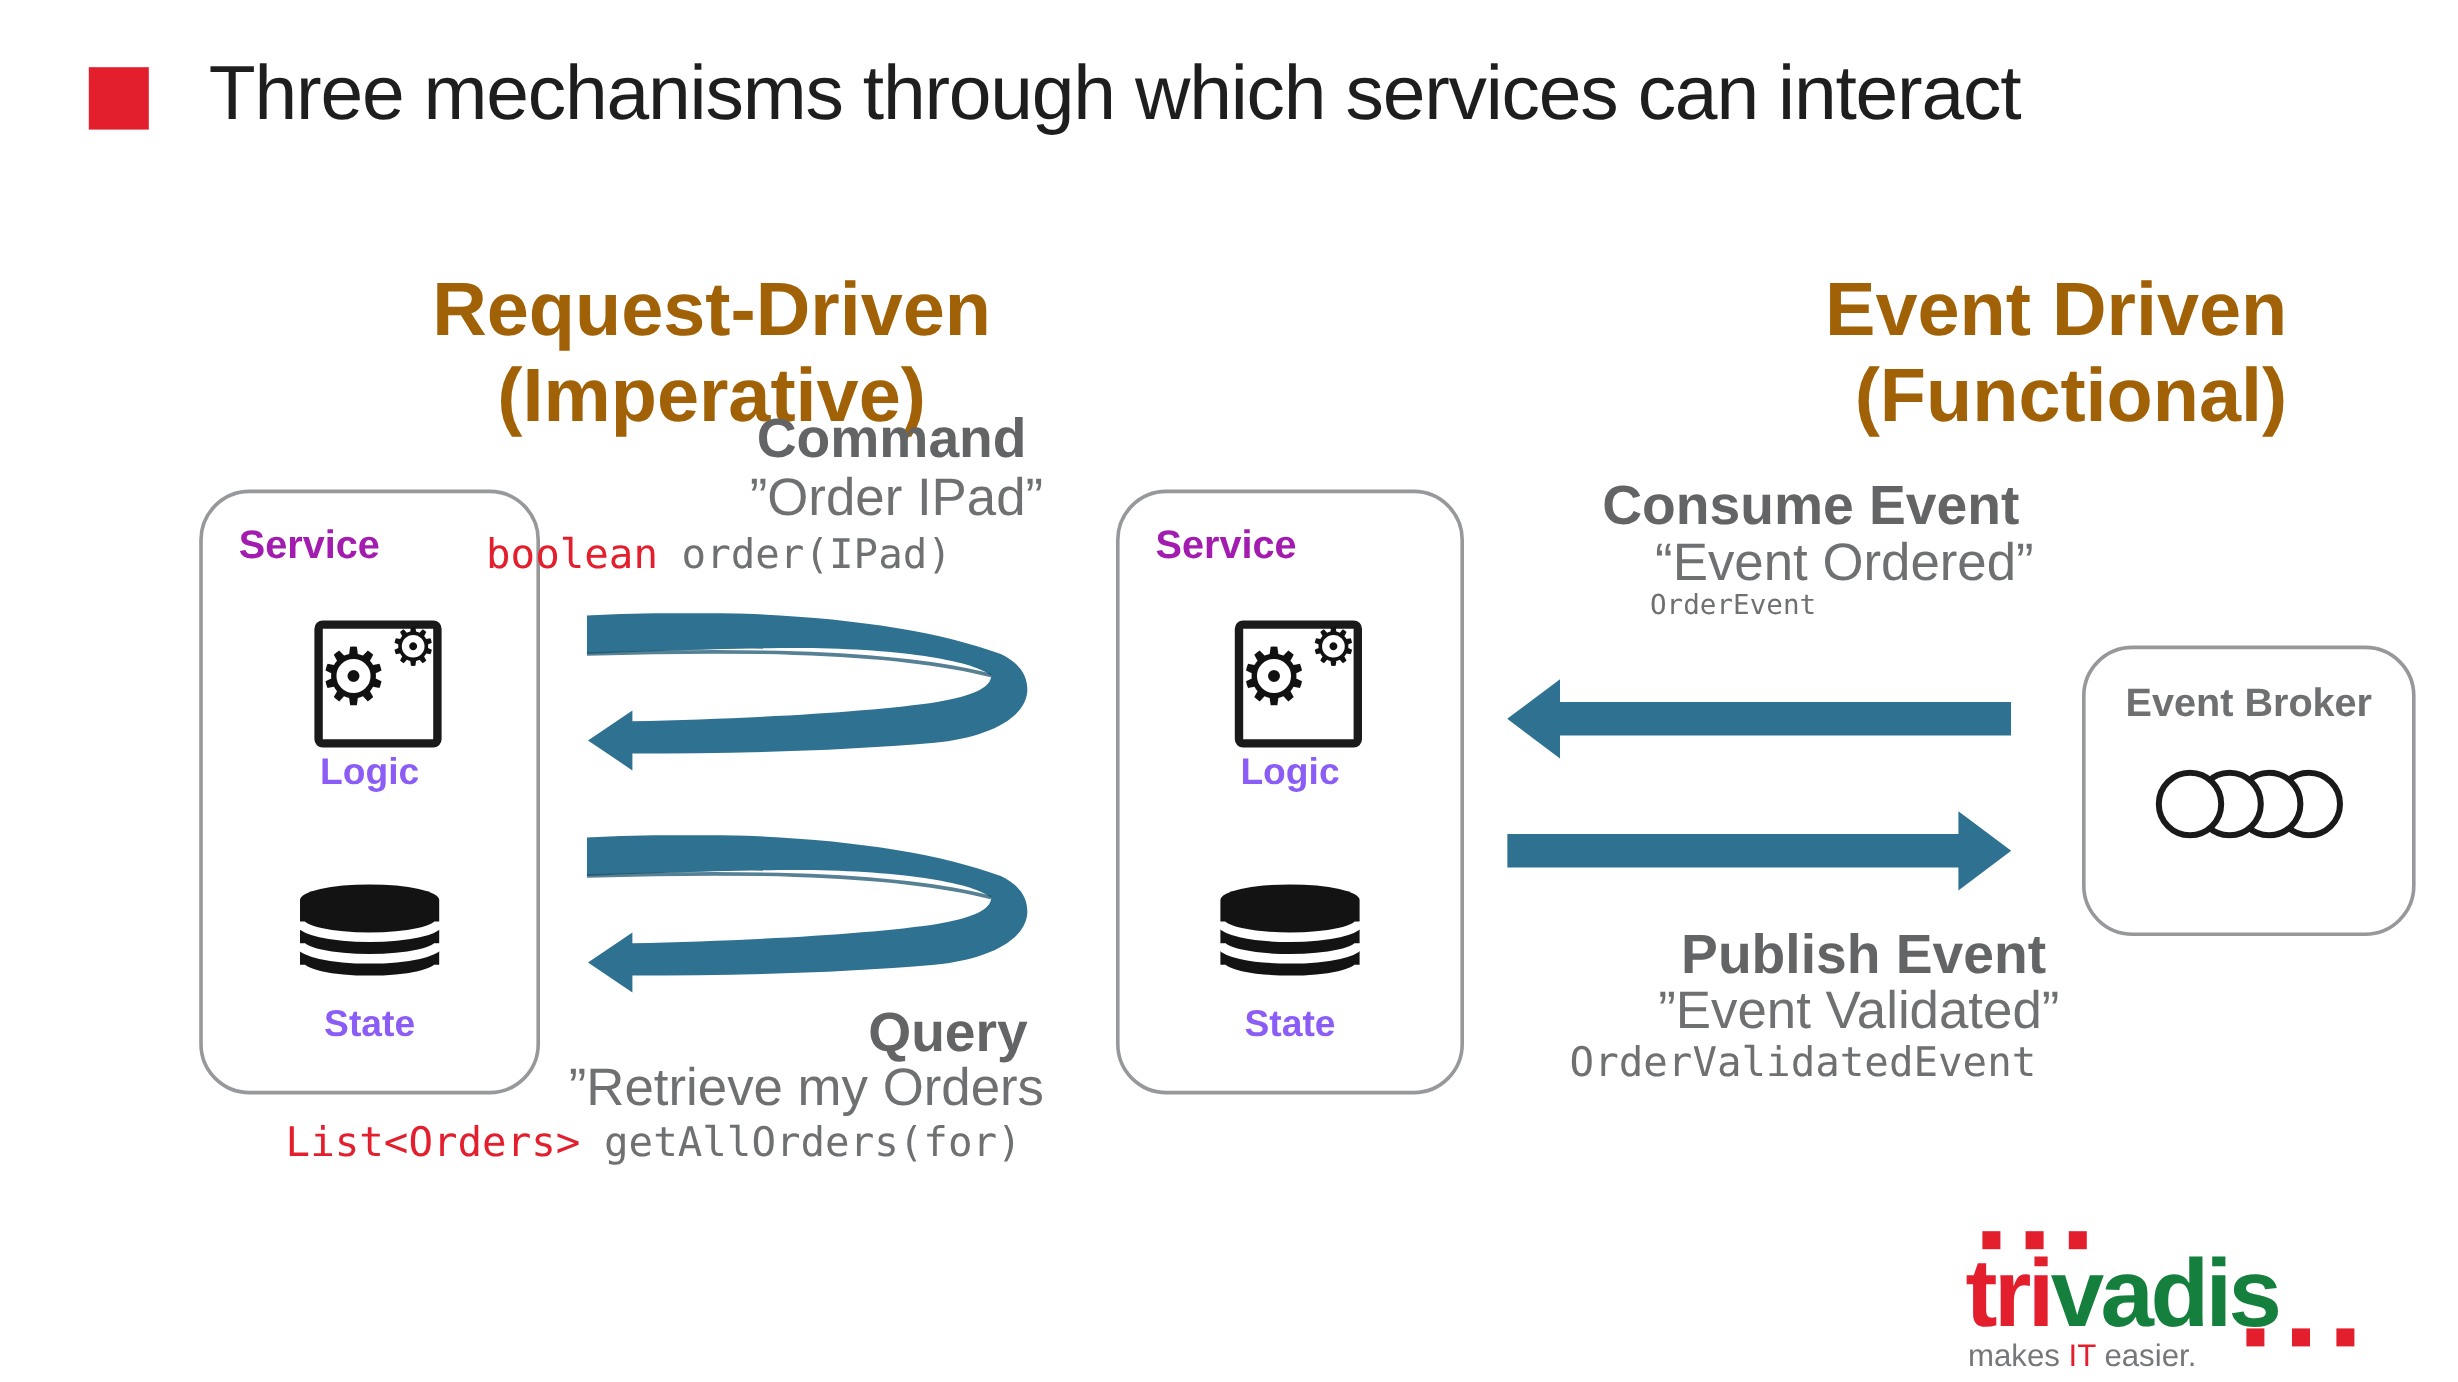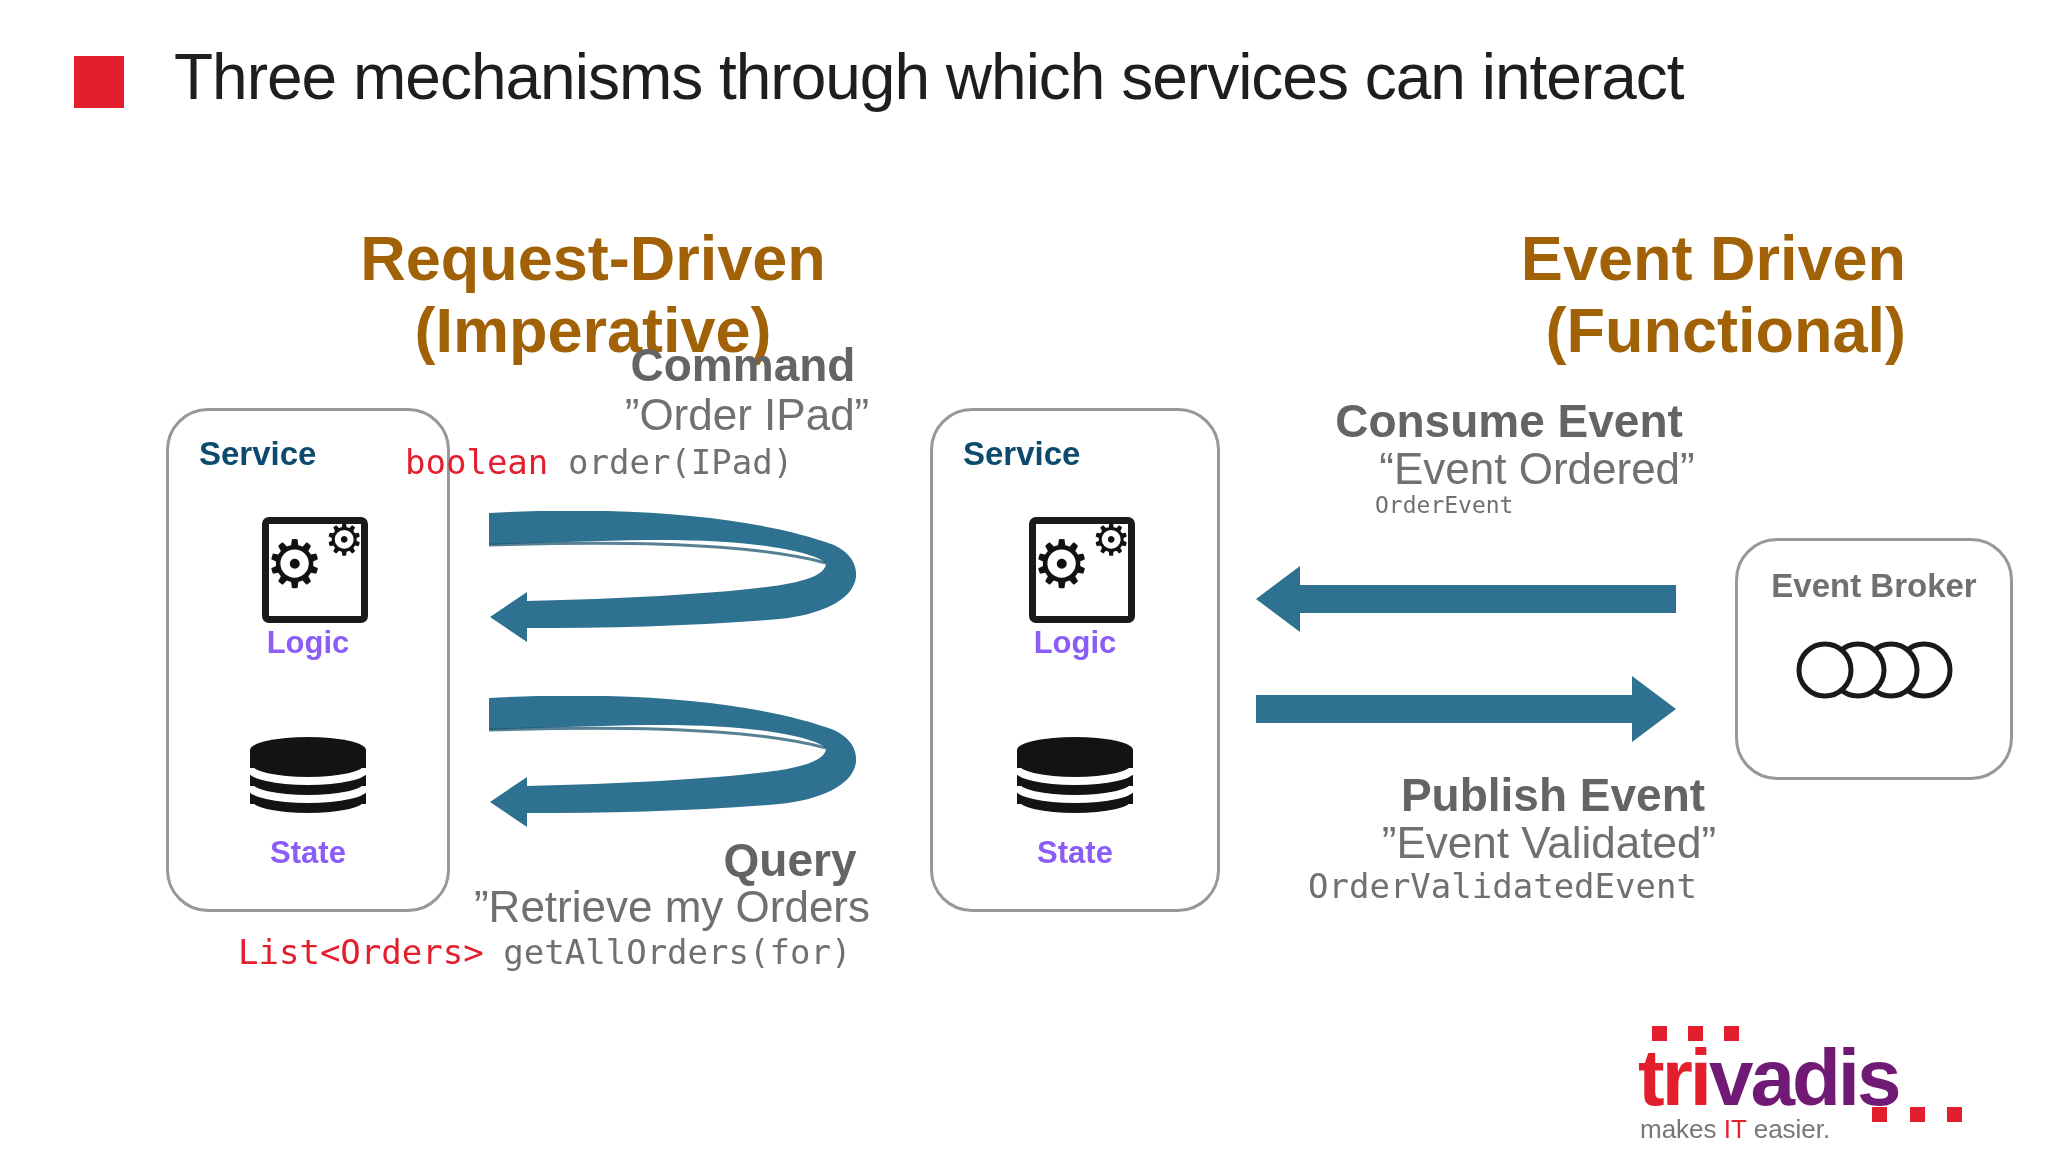--- a/index.html
+++ b/index.html
@@ -18,33 +18,33 @@
   .lbl{font-weight:700;color:#636466;text-align:center;}
   .quote{font-weight:400;color:#6E7072;text-align:center;}
   .code{font-family:"DejaVu Sans Mono","Liberation Mono",monospace;color:#6E7072;white-space:nowrap;}
   .code .kw{color:#E31E2D;}
   .code .rest{margin-left:0.58em;}
   .f46{font-size:46px;} .f44{font-size:44px;} .f35{font-size:23px;} .f34{font-size:34px;}
   .tc{text-align:left;}
   
   .panel{border:3px solid #97989B;border-radius:42px;background:#ffffff;}
   .svc-box{top:408px;height:498px;}
-  .svc-title{left:30px;top:24px;font-size:33px;font-weight:700;color:#0c4a6e;}
+  .svc-title{left:30px;top:24px;font-size:33px;font-weight:700;color:#a21caf;}
   .logic-icon{top:106px;width:92px;height:92px;border:7px solid #1a1a1a;border-radius:7px;background:#fff;}
   .gear{position:absolute;color:#111;font-family:"DejaVu Sans",sans-serif;line-height:1;}
   .gear-big{font-size:66px;left:-4px;top:8px;}
   .gear-small{font-size:44px;right:-3px;top:-6px;}
   .icon-label{left:0;width:100%;text-align:center;font-size:31px;font-weight:700;color:#8b5cf6;}
   .broker-box{left:1735px;top:538px;width:272px;height:236px;}
   .broker-title{left:0;top:26px;width:100%;text-align:center;font-size:33px;font-weight:700;color:#6E7072;}
   
   .logo{left:1638px;top:1012px;width:380px;height:130px;}
   .logo-dot{position:absolute;width:15px;height:15px;background:#E31E2D;}
   .logo-word{position:absolute;left:0;top:26px;font-size:80px;font-weight:700;letter-spacing:-3px;line-height:1;}
-  .logo-red{color:#E31E2D;} .logo-gray{color:#701a75;}
+  .logo-red{color:#E31E2D;} .logo-gray{color:#15803d;}
   .tagline{position:absolute;left:2px;top:102px;font-size:26px;font-weight:400;color:#76777A;}
   .tagline .it{color:#E31E2D;}
 </style>
 </head>
 <body>
 
 <div class="stage">
 
   <div class="abs bullet"></div>
   <h1 class="abs title" style="margin:0;">Three mechanisms through which services can interact</h1>

